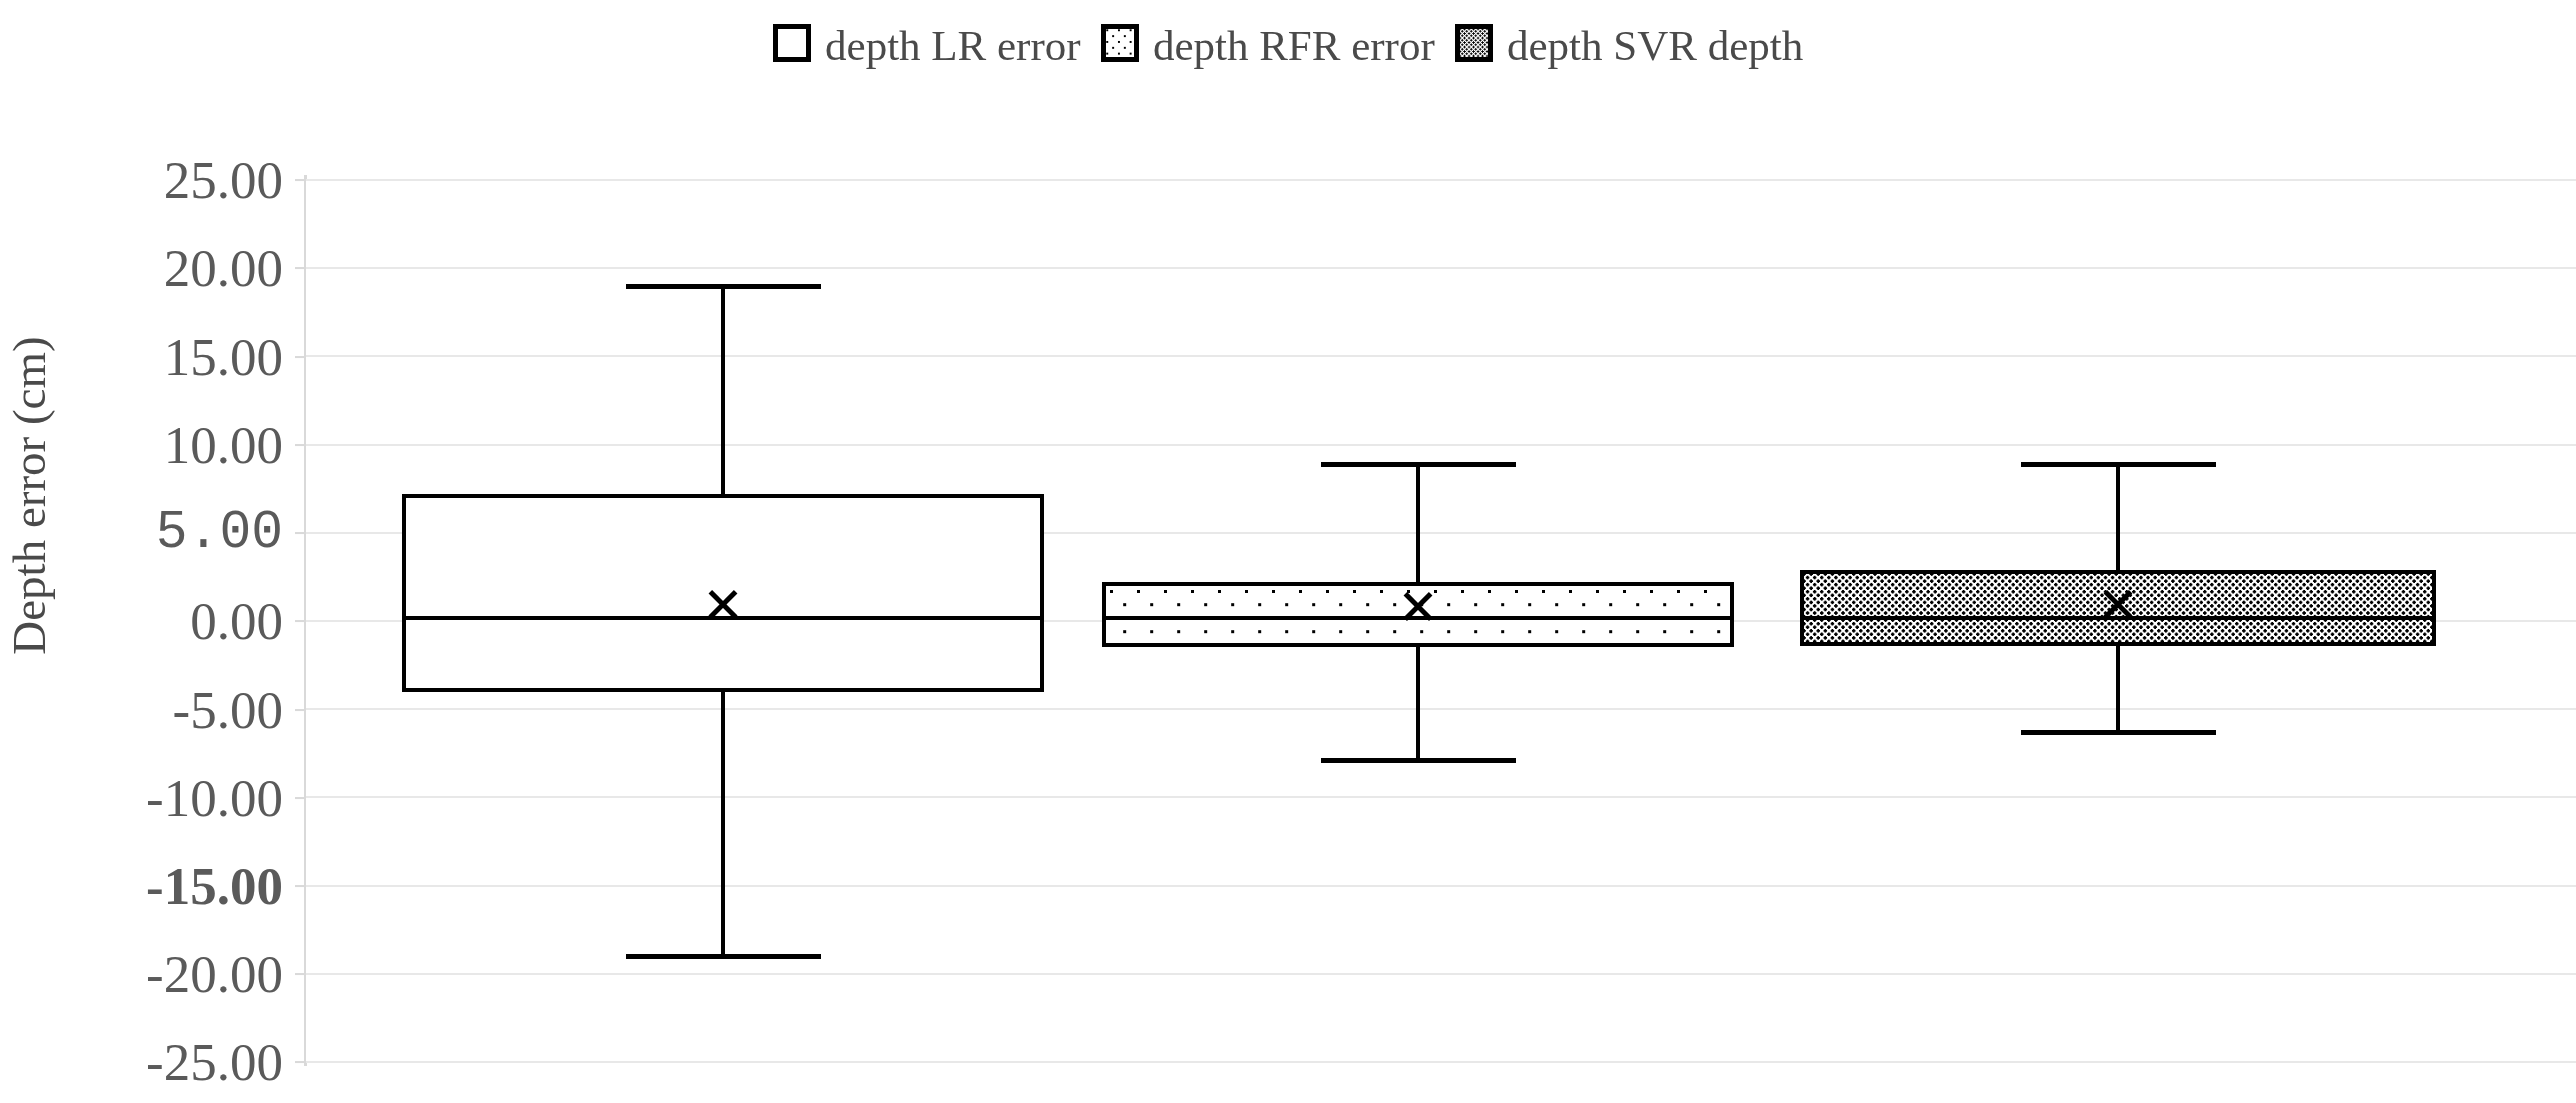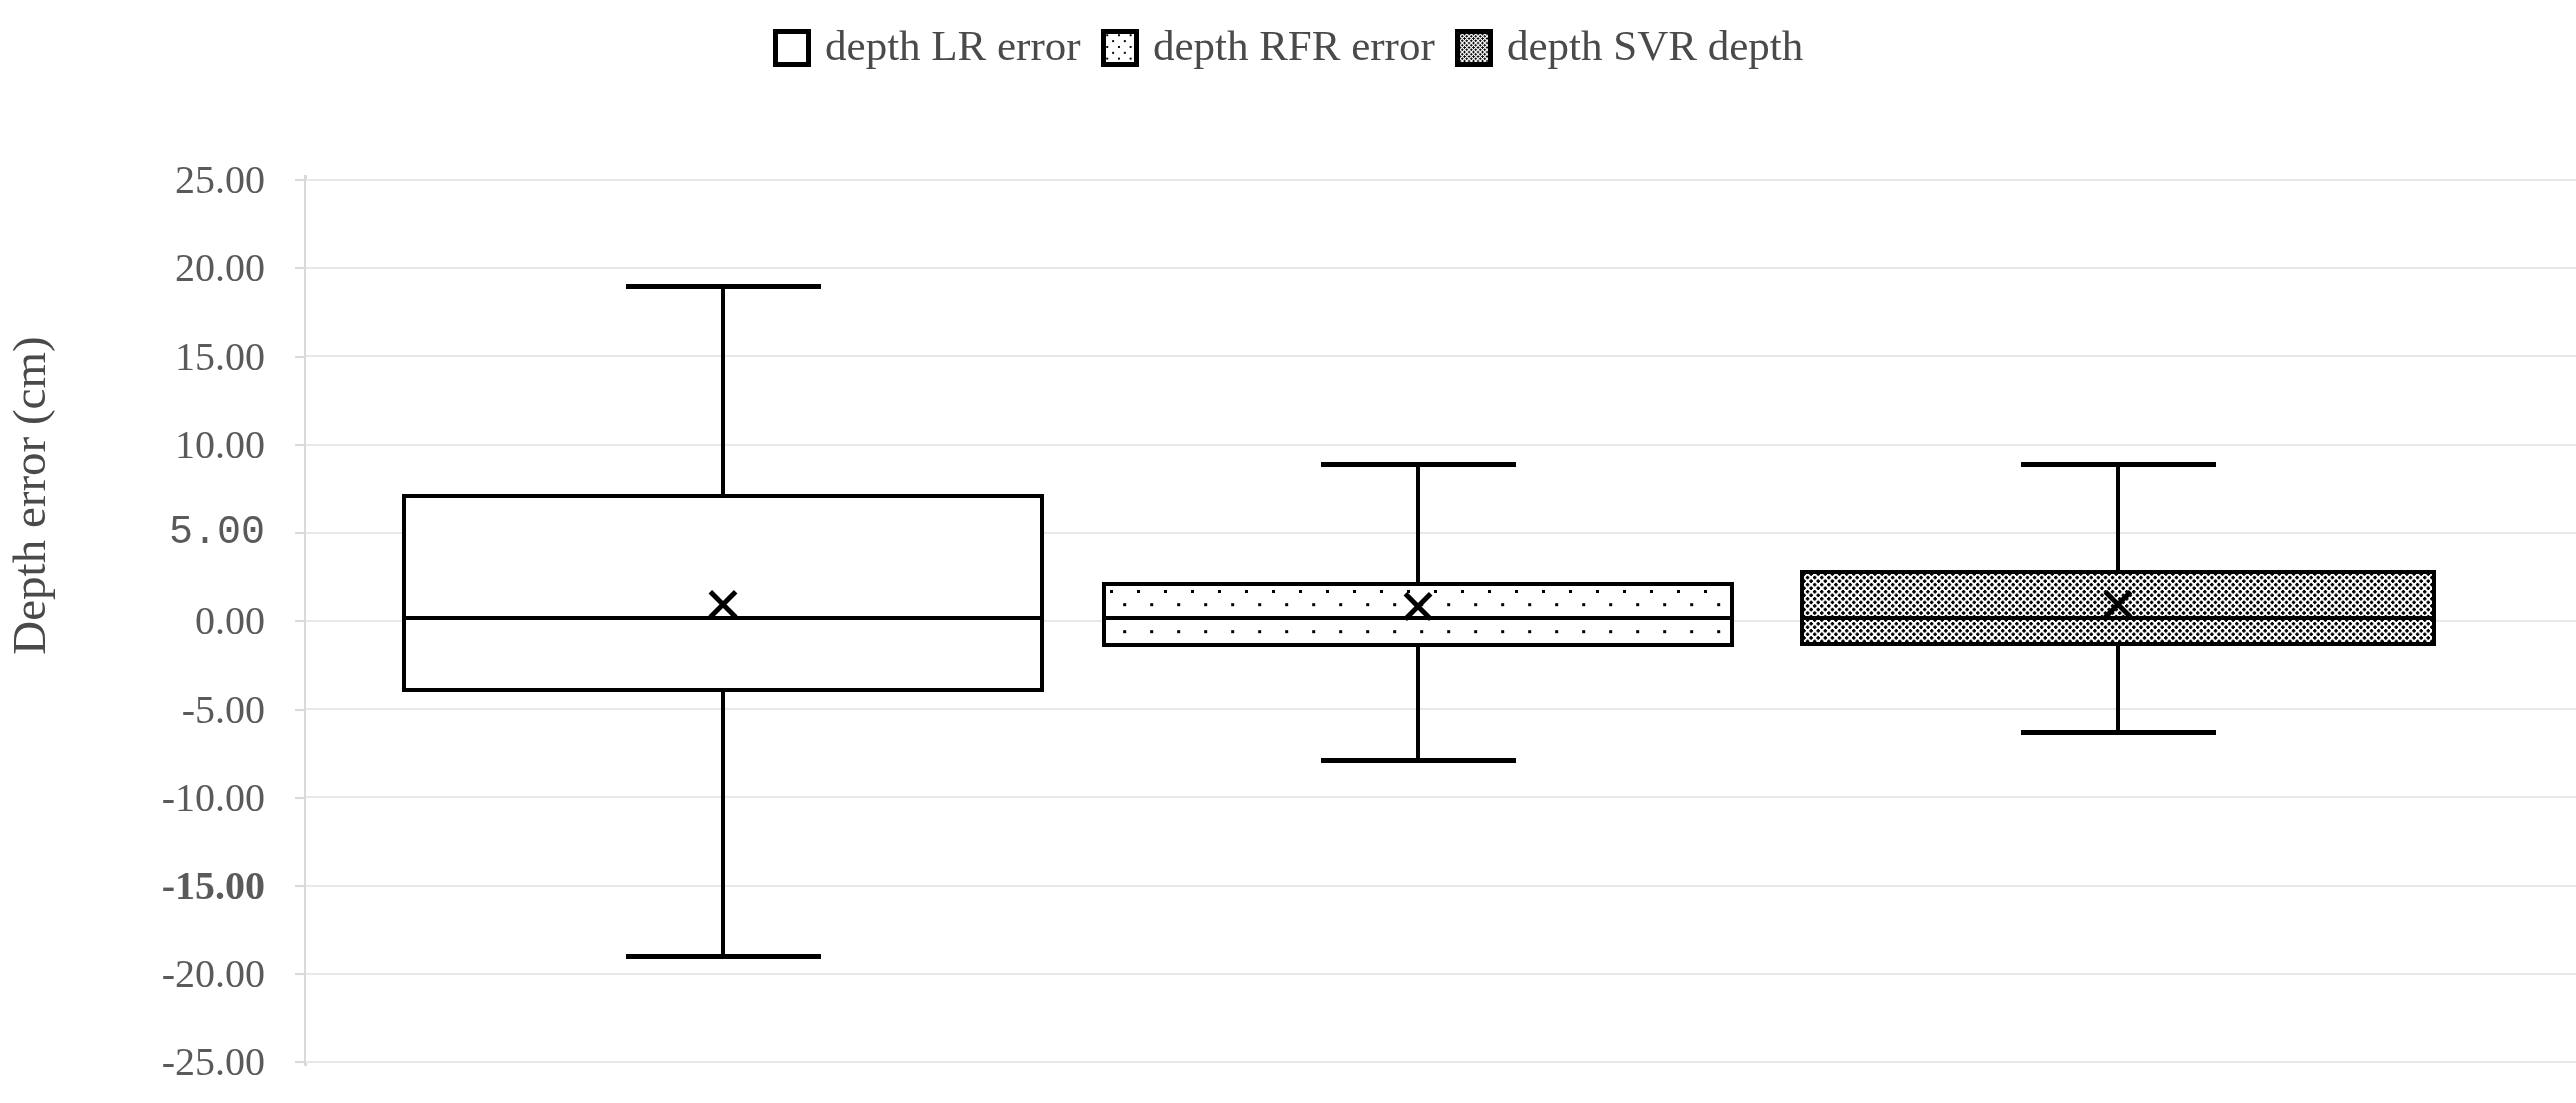--- a/index.html
+++ b/index.html
@@ -2,21 +2,21 @@
 <html style="font-size:10.4px"><head>
 <meta charset="utf-8">
 <style>
   html,body{margin:0;padding:0;background:#ffffff;}
   body{width:2576px;height:1104px;position:relative;overflow:hidden;
        font-family:"Liberation Serif","DejaVu Serif",serif;color:#595959;}
 
   
   #legend{position:absolute;left:0;top:0;width:2576px;height:91px;
           display:flex;align-items:center;justify-content:center;gap:0;}
-  .legend-item{display:flex;align-items:flex-end;margin:0 10px;}
+  .legend-item{display:flex;align-items:flex-start;margin:0 10px;}
   .swatch{width:38px;height:38px;border:5.2px solid #000;box-sizing:border-box;
           background-color:#ffffff;margin-right:14.3px;}
   .swatch.sparse{
       background-image:
         radial-gradient(#000 1px, transparent 1.1px),
         radial-gradient(#000 1px, transparent 1.1px);
       background-size:11.7px 11.7px,11.7px 11.7px;
       background-position:1.3px 1.3px,7.1px 7.1px;}
   .swatch.dense{
       background-image:
@@ -28,21 +28,21 @@
 
   
   #plot-area{position:absolute;left:306px;top:180px;width:2270px;height:882px;}
   #plot-bg{position:absolute;inset:0;background:#fff;}
   .gridline{position:absolute;left:0;width:2270px;height:1.9px;background:#e8e8e8;}
   #y-axis-line{position:absolute;left:304px;top:175px;width:2.6px;height:891px;
                background:#d9d9d9;}
 
   
   #y-ticks{position:absolute;left:0;top:0;width:306px;height:1104px;}
-  .ytick{position:absolute;right:41px;font-size:40px;line-height:1;
+  .ytick{position:absolute;right:23px;font-size:53px;line-height:1;
          color:#5a5a5a;transform:translateY(-50%);white-space:nowrap;}
   .ytickmark{position:absolute;left:295px;width:11px;height:1.9px;background:#d9d9d9;
              transform:translateY(-50%);}
   #y-axis-title{position:absolute;left:-230px;top:472px;width:519px;
                 transform:rotate(-90deg);transform-origin:center center;
                 text-align:center;font-size:47px;color:#4a4a4a;line-height:1;}
 
   
   .boxgroup{position:absolute;top:0;height:882px;}
   .whisker-line{position:absolute;width:3.2px;background:#000;left:50%;

